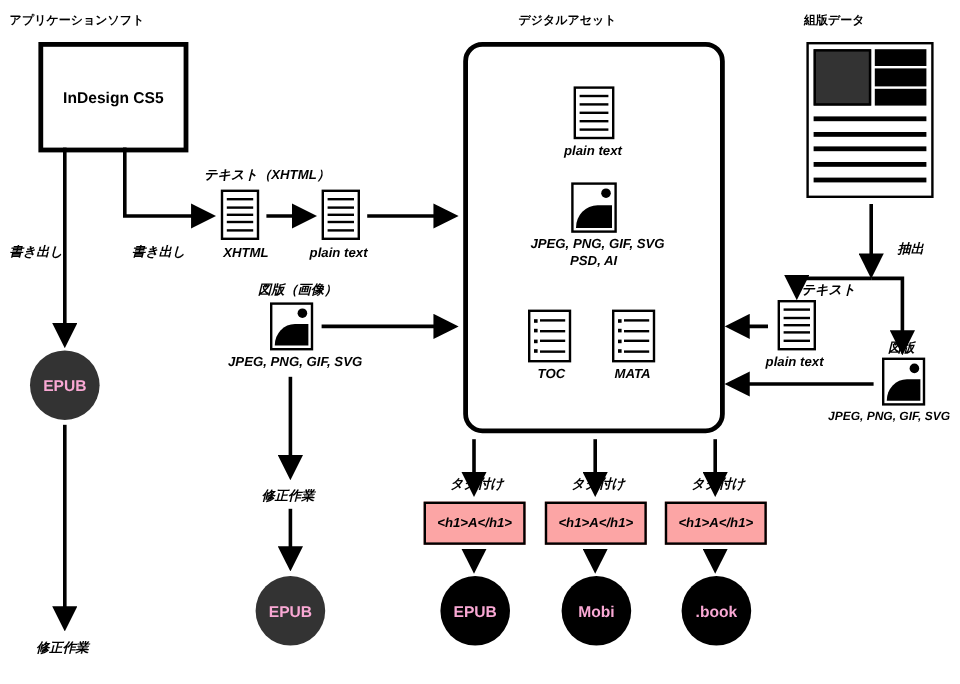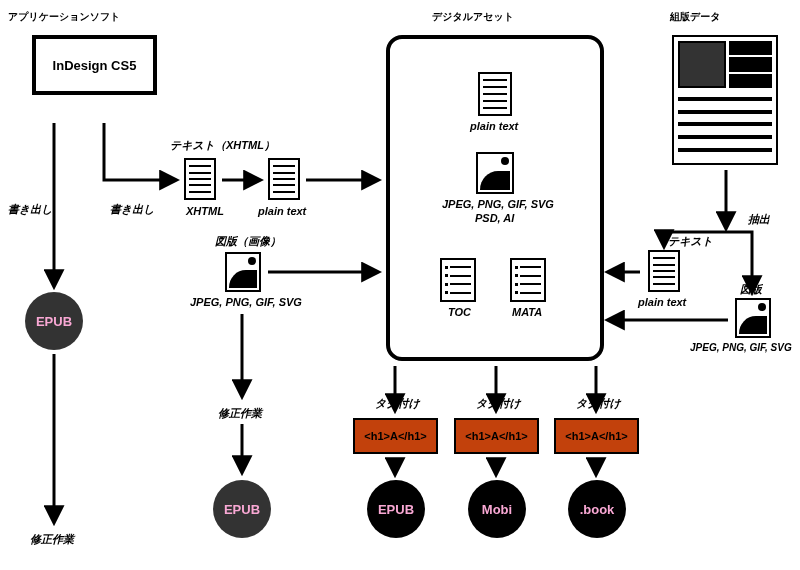--- a/index.html
+++ b/index.html
@@ -74,33 +74,34 @@
   .img-icon .hill { width: 100%; height: 55%; background: #000; position: absolute; bottom: 0; border-top-left-radius: 60% 100%; }
 
   .tag-box {
     position: absolute;
     border: 2px solid #000;
     font-size: 11px;
     font-weight: bold;
     display: flex;
     align-items: center;
     justify-content: center;
-    background: #c2410c;
+    background: #fca5a5;
+    font-style: italic;
   }
 
   svg.arrows { position: absolute; top: 0; left: 0; width: 800px; height: 570px; pointer-events: none; }
 </style>
 </head>
 <body>
 
 <div class="label big" style="left:8px; top:10px;">アプリケーションソフト</div>
 <div class="label big" style="left:432px; top:10px;">デジタルアセット</div>
 <div class="label big" style="left:670px; top:10px;font-family:Liberation Serif, serif;">組版データ</div>
 
-<div class="box thick" style="left:32px; top:35px; width:125px; height:60px; display:flex; align-items:center; justify-content:center;">
+<div class="box thick" style="left:32px; top:35px; width:125px; height:92px; display:flex; align-items:center; justify-content:center;">
   <span class="label med" style="position:static;">InDesign CS5</span>
 </div>
 
 <div class="label small" style="left:8px; top:202px;">書き出し</div>
 <div class="circle dark" style="left:25px; top:292px; width:58px; height:58px;">
   <span>EPUB</span>
 </div>
 <div class="label small" style="left:30px; top:532px;">修正作業</div>
 
 <div class="label small" style="left:170px; top:138px;">テキスト（XHTML）</div>
@@ -209,21 +210,21 @@
   </div>
   <div style="height:58%; display:flex; flex-direction:column; justify-content:space-around; padding-top:4px;">
     <div style="height:4px; background:#000;"></div>
       <div style="height:4px; background:#000;"></div>
     <div style="height:4px; background:#000;"></div>
       <div style="height:4px; background:#000;"></div>
     <div style="height:4px; background:#000;"></div>
   </div>
 </div>
 
-<div class="label small" style="left:748px; top:200px;margin-top:12px;">抽出</div>
+<div class="label small" style="left:748px; top:200px;">抽出</div>
 
 <div class="label small" style="left:668px; top:234px;">テキスト</div>
 <div class="doc-icon" style="left:648px; top:250px; width:32px; height:42px;">
   <div class="line"></div>
     <div class="line"></div>
     <div class="line"></div>
     <div class="line"></div>
     <div class="line"></div>
 </div>
 <div class="label small" style="left:638px; top:296px;">plain text</div>

